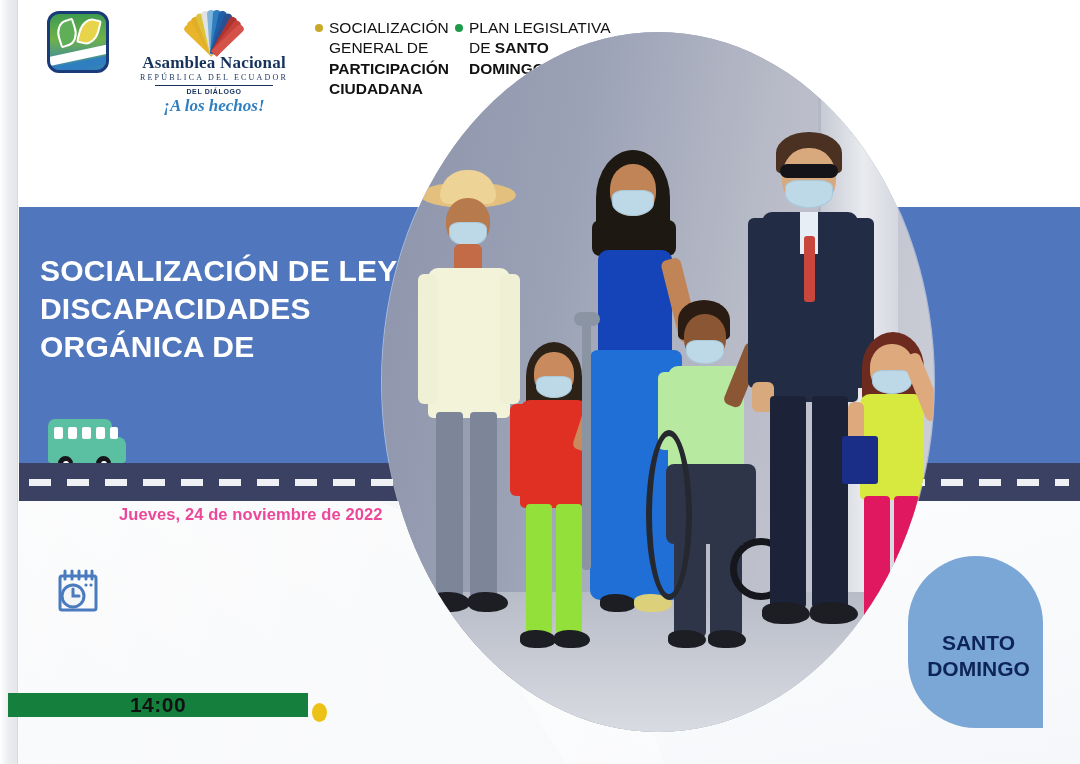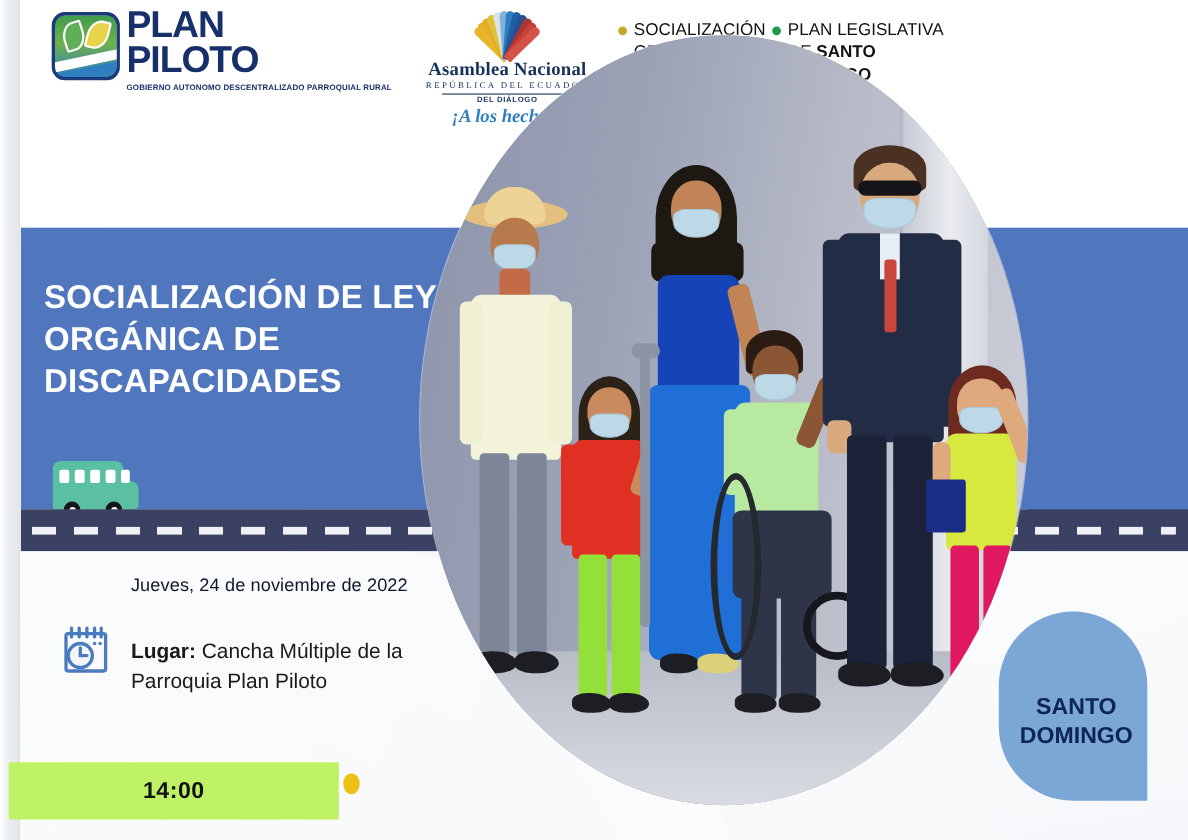--- a/index.html
+++ b/index.html
@@ -187,36 +187,36 @@
     border-radius: 50%; background: #15161c;
     border: 4px solid #15161c;
   }
   .bus-wheel i {
     display: block; width: 6px; height: 6px; border-radius: 50%;
     background: #ffffff; margin: 0.5px auto;
   }
 
   
   .datetext {
-    position: absolute; left: 119px; top: 523px;
-    font-size: 16.5px; font-weight: 400; color: #0f172a;
+    position: absolute; left: 119px; top: 505px;
+    font-size: 16.5px; font-weight: 700; color: #ec4899;
     letter-spacing: .1px;
   }
   .cal-icon { position: absolute; left: 56px; top: 568px; width: 44px; height: 46px; }
   .place {
     position: absolute; left: 119px; top: 580px;
     font-size: 19px; color: #1a1a1a; line-height: 1.42; width: 300px;
   }
   .place b { font-weight: 800; }
 
   
   .timebar {
     position: absolute; left: 8px; top: 693px;
-    width: 300px; height: 52px;
-    background: #bef264;
+    width: 300px; height: 24px;
+    background: #15803d;
     display: flex; align-items: center; justify-content: center;
   }
   .timebar span {
     font-size: 21px; font-weight: 800; color: #121212; letter-spacing: .5px;
   }
   .timedot {
     position: absolute; left: 312px; top: 703px;
     width: 15px; height: 19px; border-radius: 50%;
     background: #edc217;
   }
@@ -282,25 +282,20 @@
 
   <div class="header">
     <div class="logos">
 
       <div class="pp-logo">
         <div class="pp-mark">
           <div class="leaf1"></div>
             <div class="leaf2"></div>
           <div class="band1"></div>
             <div class="band2"></div>
-        </div>
-        <div class="pp-words">
-          <div class="l1">PLAN</div>
-          <div class="l2">PILOTO</div>
-          <div class="sub">GOBIERNO AUTONOMO DESCENTRALIZADO PARROQUIAL RURAL</div>
         </div>
       </div>
 
       <div class="an-logo">
         <div class="an-fan" id="an-fan">
             <span style="background: rgb(232, 181, 42); height: 39.7252px; transform: translateX(-50%) rotate(-46deg);"></span>
             <span style="background: rgb(232, 181, 42); height: 41.0866px; transform: translateX(-50%) rotate(-37.6364deg);"></span>
             <span style="background: rgb(226, 174, 40); height: 42.2122px; transform: translateX(-50%) rotate(-29.2727deg);"></span>
             <span style="background: rgb(221, 195, 58); height: 43.0781px; transform: translateX(-50%) rotate(-20.9091deg);"></span>
             <span style="background: rgb(223, 227, 230); height: 43.6657px; transform: translateX(-50%) rotate(-12.5455deg);"></span>
@@ -344,22 +339,22 @@
           </div>
         </div>
       </div>
 
     </div>
   </div>
 
   <div class="blue-panel">
     <div class="title">
       <div>SOCIALIZACIÓN DE LEY</div>
+      <div>DISCAPACIDADES</div>
       <div>ORGÁNICA DE</div>
-      <div>DISCAPACIDADES</div>
     </div>
   </div>
 
   <div class="bus">
     <div class="bus-body"></div>
     <div class="bus-nose"></div>
     <div class="bus-win" style="left:6px"></div>
     <div class="bus-win" style="left:20px"></div>
     <div class="bus-win" style="left:34px"></div>
     <div class="bus-win" style="left:48px"></div>
@@ -382,25 +377,20 @@
     <svg width="44" height="46" viewBox="0 0 44 46" fill="none">
       <rect x="4" y="8" width="36" height="34" rx="2" stroke="#4a7bbf" stroke-width="3"></rect>
       <path d="M9 3v8M16 3v8M23 3v8M30 3v8M36 3v8" stroke="#4a7bbf" stroke-width="3" stroke-linecap="round"></path>
       <circle cx="17" cy="28" r="11" fill="#f4f5f7" stroke="#4a7bbf" stroke-width="3"></circle>
       <path d="M17 21v7h6" stroke="#4a7bbf" stroke-width="3" stroke-linecap="round"></path>
       <circle cx="30" cy="17" r="1.6" fill="#4a7bbf"></circle>
       <circle cx="35" cy="17" r="1.6" fill="#4a7bbf"></circle>
     </svg>
   </div>
 
-  <div class="place">
-    <b>Lugar:</b>
-    <span>Cancha Múltiple de la</span><br>
-    <span>Parroquia Plan Piloto</span>
-  </div>
 
   <div class="timebar">
     <span>14:00</span>
   </div>
   <div class="timedot"></div>
 
   <div class="photo">
     <div class="wallL"></div>
     <div class="wallpanel"></div>
     <div class="floor"></div>

